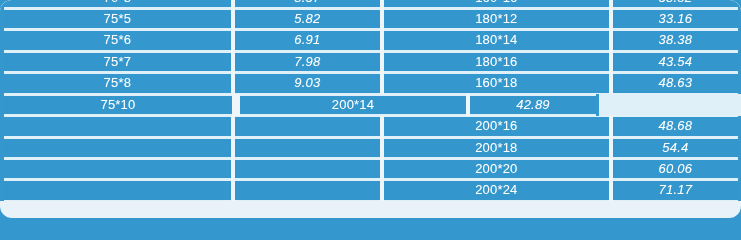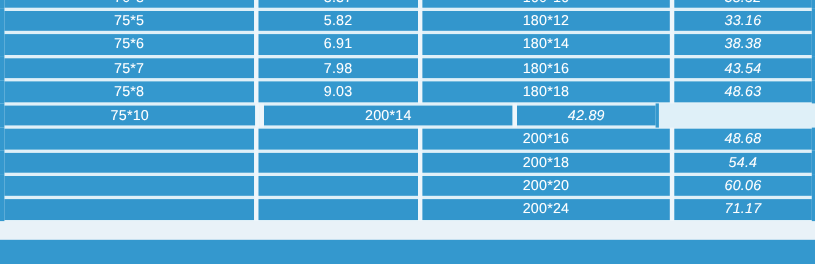--- a/index.html
+++ b/index.html
@@ -14,20 +14,21 @@
     background: #3498ce;
     font-family: "Liberation Sans", sans-serif;
   }
 
   #spec-table {
     position: relative;
     width: 741px;
     height: 218px;
     background: #e9f2f8;
     overflow: hidden;
+    border-radius: 12px;
   }
 
   
   .table-grid {
     position: absolute;
     left: 0;
     top: -13px;          
     width: 741px;
   }
 
@@ -60,21 +61,21 @@
   .edge-left  { width: 4px;  background: #3498ce; margin: 0; height: 21.45px; }
   .edge-right { width: 3px;  background: #3498ce; margin: 0; height: 21.45px; }
 
   .col-gap {
     width: 4px;
     height: 21.45px;
     background: #eef6fb;
   }
 
   .col-1 { width: 228px; }
-  .col-2 { width: 146px; }
+  .col-2 { width: 146px; font-style: italic; }
   .col-3 { width: 226px; }
   .col-4 { width: 126px; font-style: italic; }
 
   
   .table-row:nth-child(odd) .cell { background: #3498ce; }
   .table-row:nth-child(even) .cell { background: #3396cc; }
 
   .cell-empty { color: transparent; }
 </style>
 </head>
@@ -125,21 +126,21 @@
         <div class="col-gap"></div>
         <div class="cell col-4">43.54</div>
         <div class="edge-right"></div>
       </div>
       <div class="table-row">
         <div class="edge-left"></div>
         <div class="cell col-1">75*8</div>
         <div class="col-gap"></div>
         <div class="cell col-2">9.03</div>
         <div class="col-gap"></div>
-        <div class="cell col-3">180*18</div>
+        <div class="cell col-3">160*18</div>
         <div class="col-gap"></div>
         <div class="cell col-4">48.63</div>
         <div class="edge-right"></div>
       </div>
       <div class="table-row">
         <div class="edge-left"></div>
         <div class="cell col-1">75*10</div>
         <div class="col-gap"></div>
         <div class="col-gap"></div>
         <div class="cell col-3">200*14</div>

